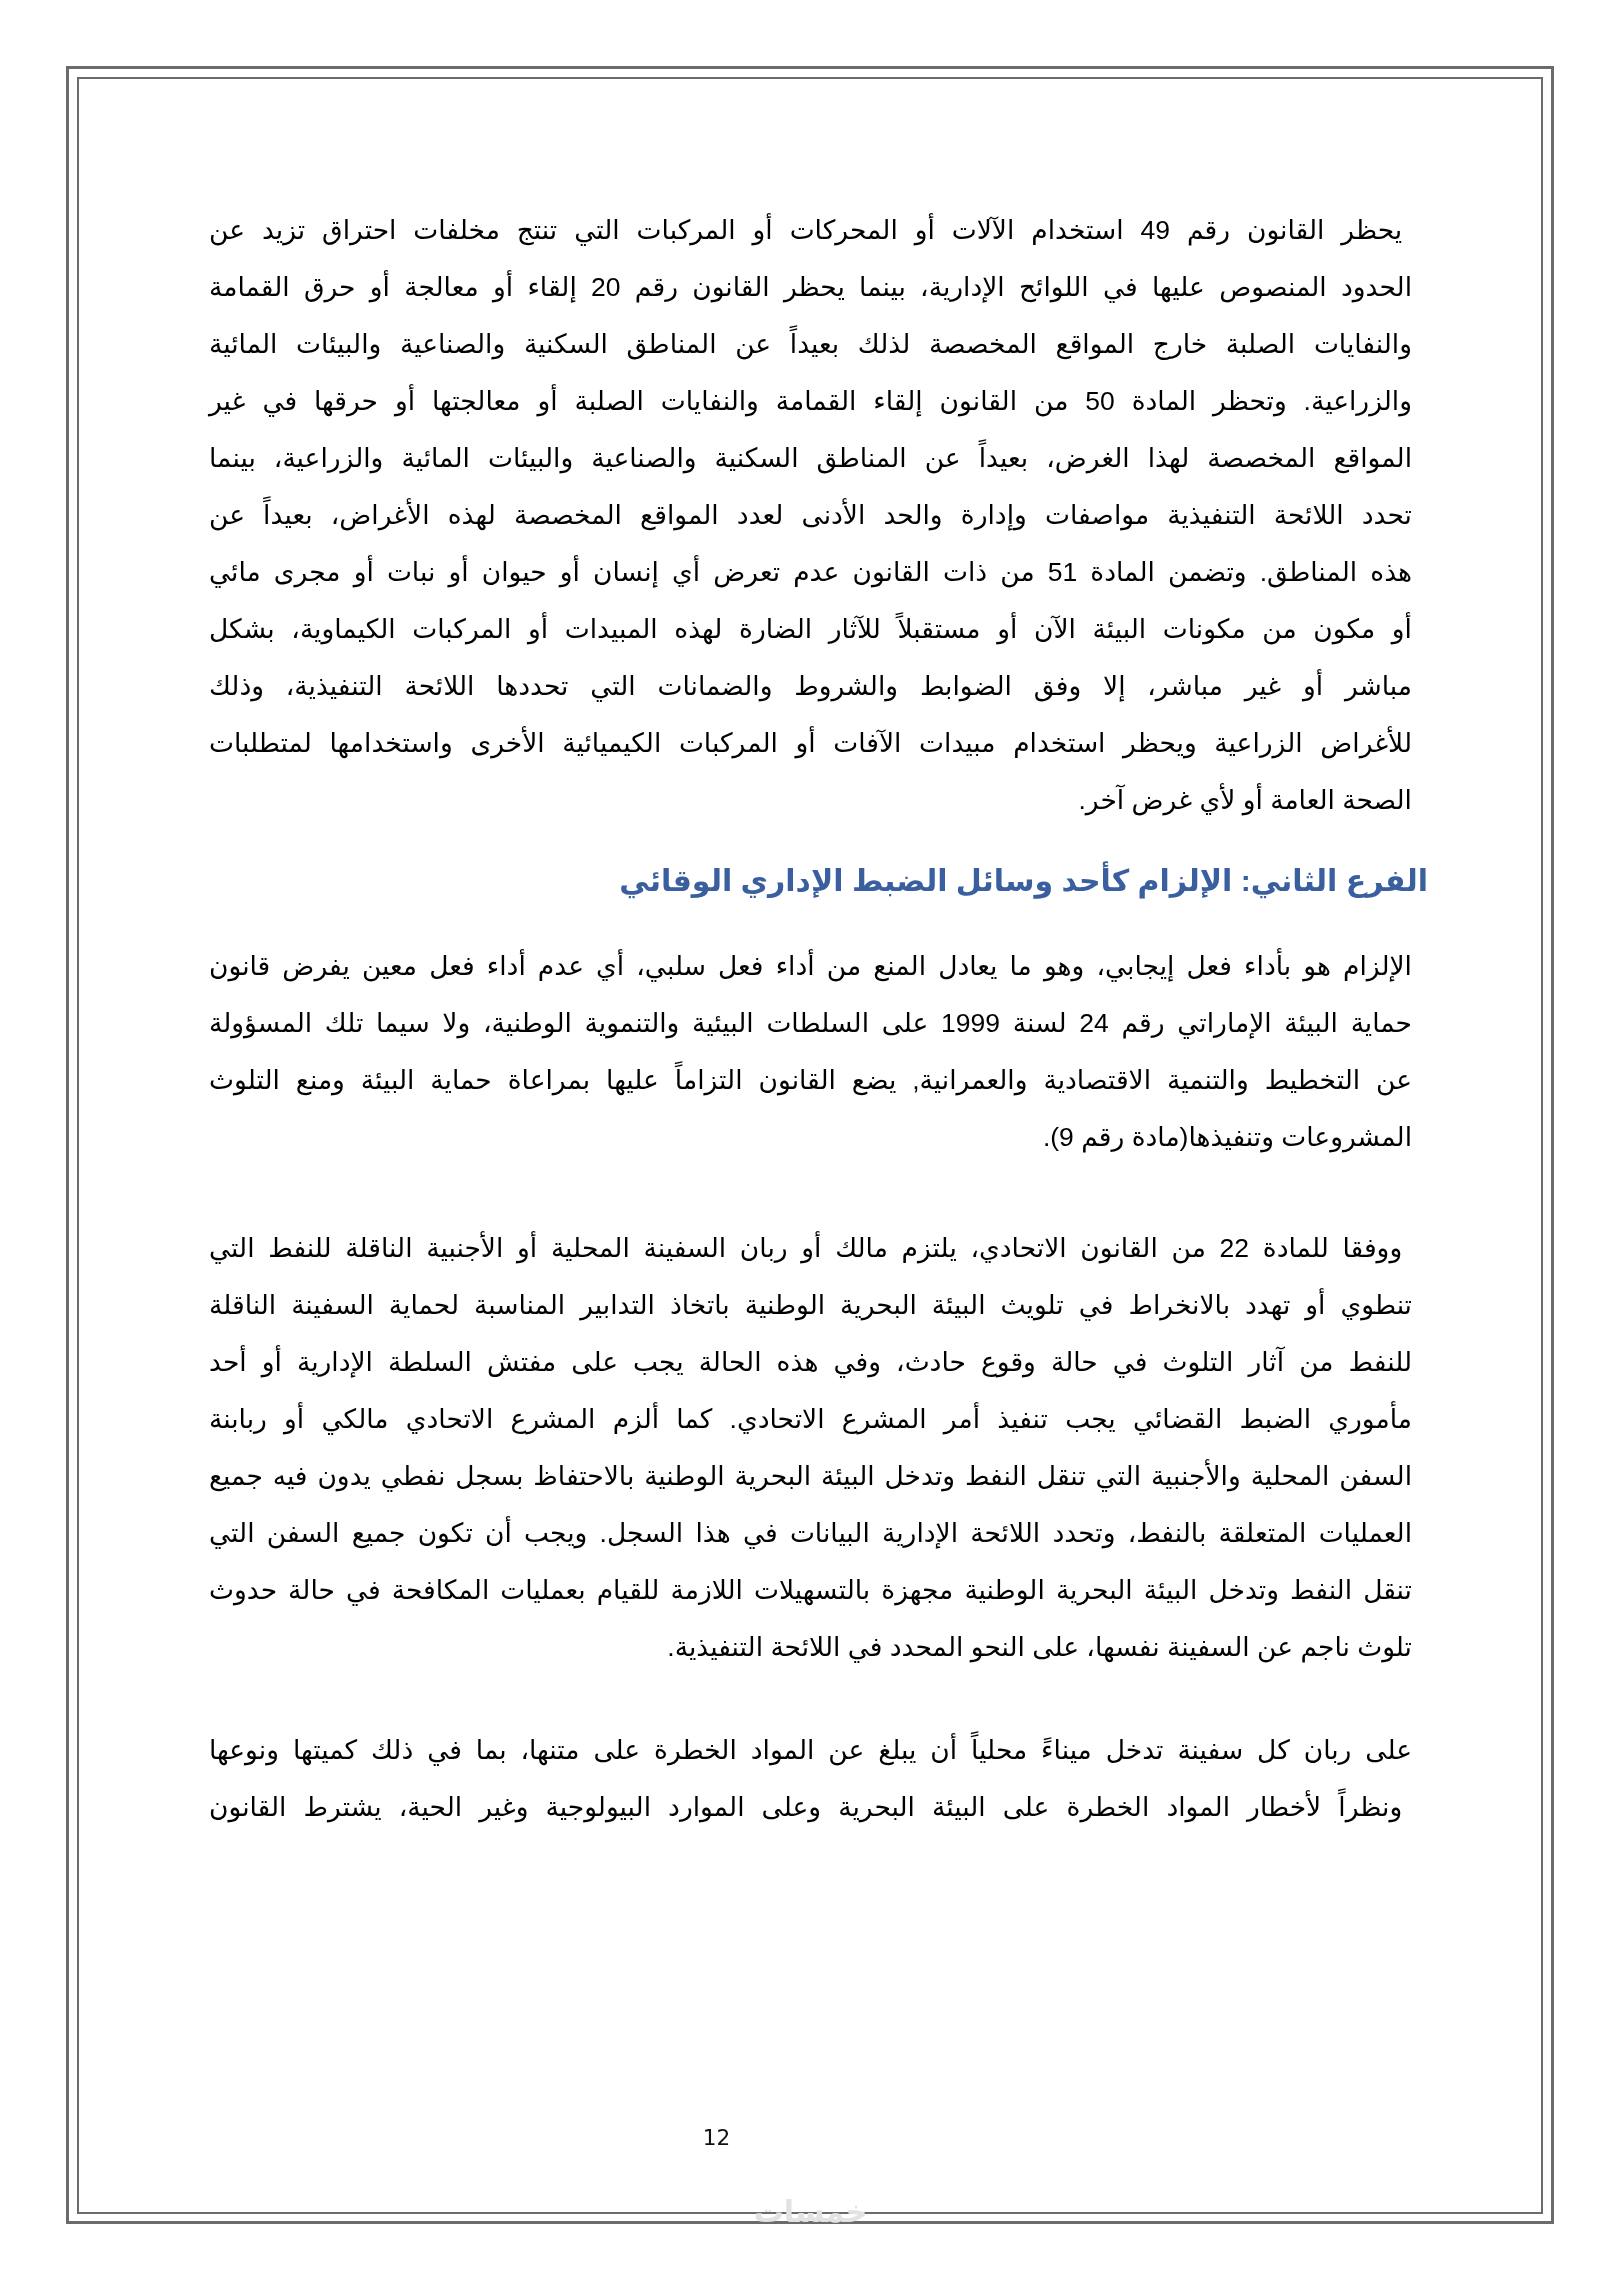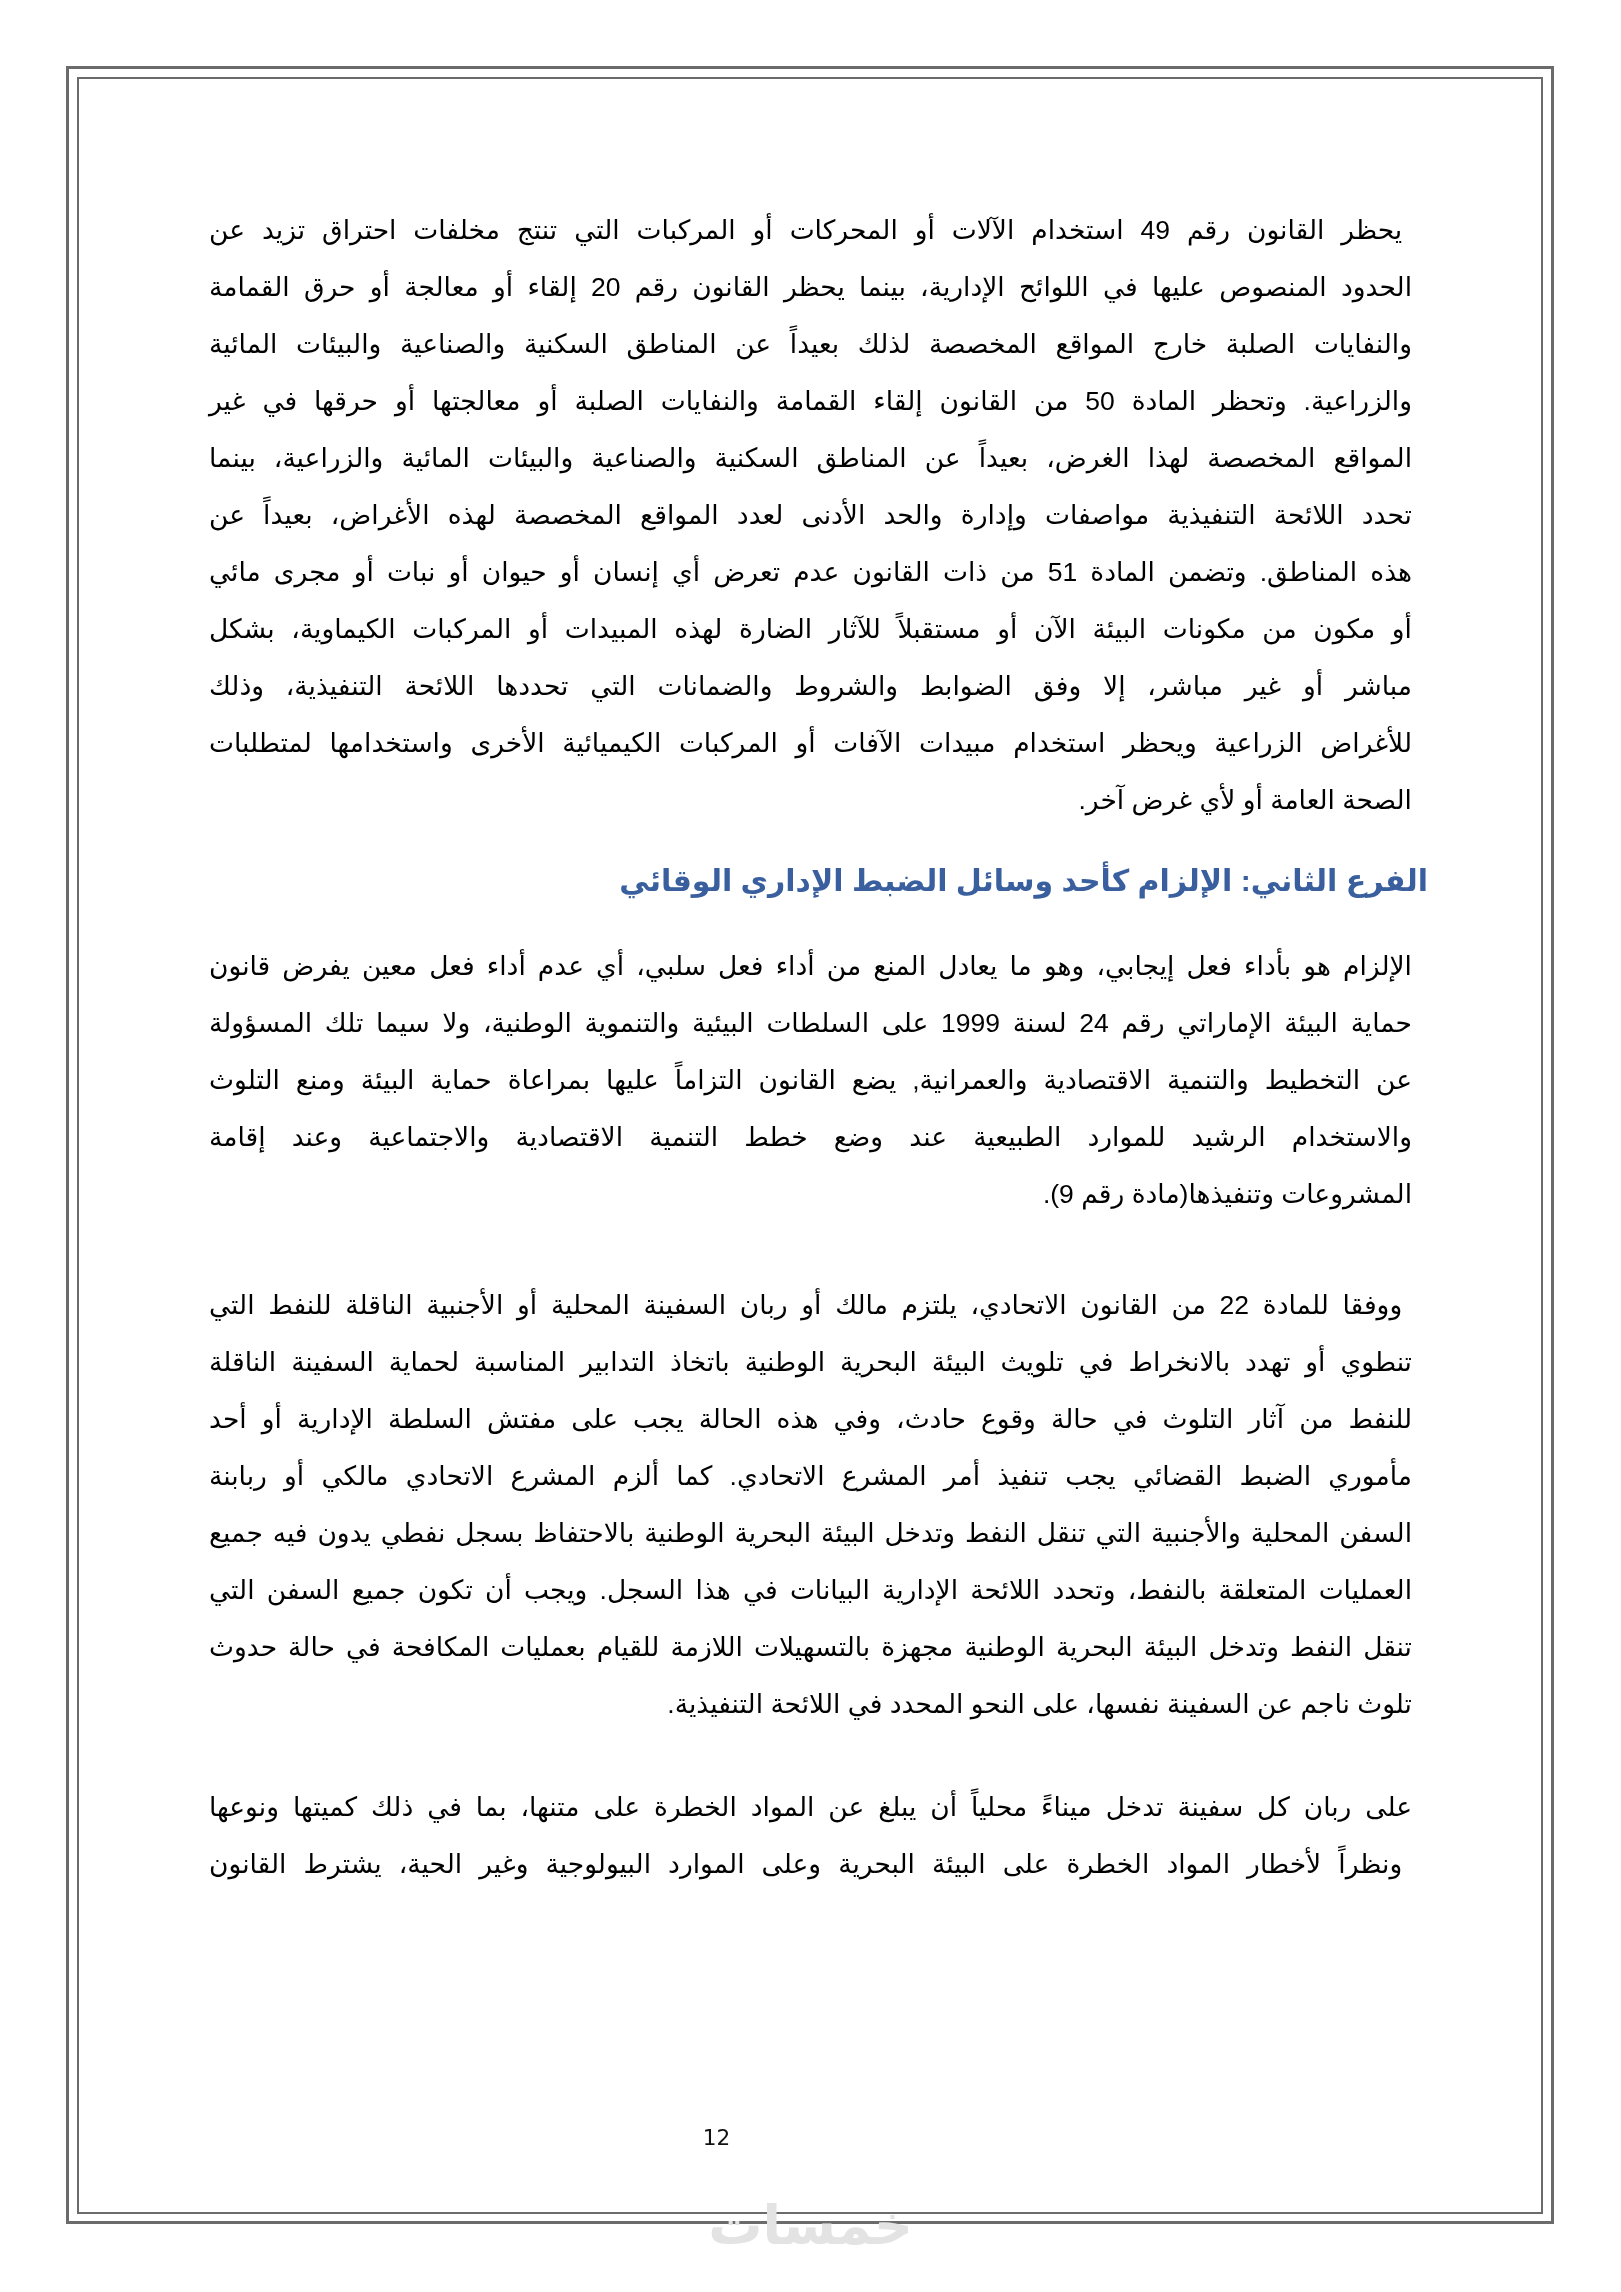--- a/index.html
+++ b/index.html
@@ -76,21 +76,21 @@
       font-family: "DejaVu Sans", sans-serif;
       font-size: 21.6px;
       color: #111111;
     }
     .watermark {
       position: absolute;
       left: 0;
       width: 1621px;
       top: 2194px;
       text-align: center;
-      font-size: 54px;
+      font-size: 30px;
       font-weight: bold;
       color: #e3e3e3;
       direction: rtl;
       letter-spacing: 2px;
     }
   </style>
 </head>
 <body>
 
 <div class="border-outer"></div>
@@ -110,21 +110,20 @@
     <span class="line">للأغراض الزراعية ويحظر استخدام مبيدات الآفات أو المركبات الكيميائية الأخرى واستخدامها لمتطلبات</span>
     <span class="line last">الصحة العامة أو لأي غرض آخر.</span>
   </p>
 
   <h2 class="heading">الفرع الثاني: الإلزام كأحد وسائل الضبط الإداري الوقائي</h2>
 
   <p class="para">
     <span class="line">الإلزام هو بأداء فعل إيجابي، وهو ما يعادل المنع من أداء فعل سلبي، أي عدم أداء فعل معين يفرض قانون</span>
     <span class="line">حماية البيئة الإماراتي رقم 24 لسنة 1999 على السلطات البيئية والتنموية الوطنية، ولا سيما تلك المسؤولة</span>
     <span class="line">عن التخطيط والتنمية الاقتصادية والعمرانية, يضع القانون التزاماً عليها بمراعاة حماية البيئة ومنع التلوث</span>
-    <span class="line">والاستخدام الرشيد للموارد الطبيعية عند وضع خطط التنمية الاقتصادية والاجتماعية وعند إقامة</span>
     <span class="line last">المشروعات وتنفيذها(مادة رقم 9).</span>
   </p>
 
   <div class="gap"></div>
 
   <p class="para">
     <span class="line indent">ووفقا للمادة 22 من القانون الاتحادي، يلتزم مالك أو ربان السفينة المحلية أو الأجنبية الناقلة للنفط التي</span>
     <span class="line">تنطوي أو تهدد بالانخراط في تلويث البيئة البحرية الوطنية باتخاذ التدابير المناسبة لحماية السفينة الناقلة</span>
     <span class="line">للنفط من آثار التلوث في حالة وقوع حادث، وفي هذه الحالة يجب على مفتش السلطة الإدارية أو أحد</span>
     <span class="line">مأموري الضبط القضائي يجب تنفيذ أمر المشرع الاتحادي. كما ألزم المشرع الاتحادي مالكي أو ربابنة</span>

